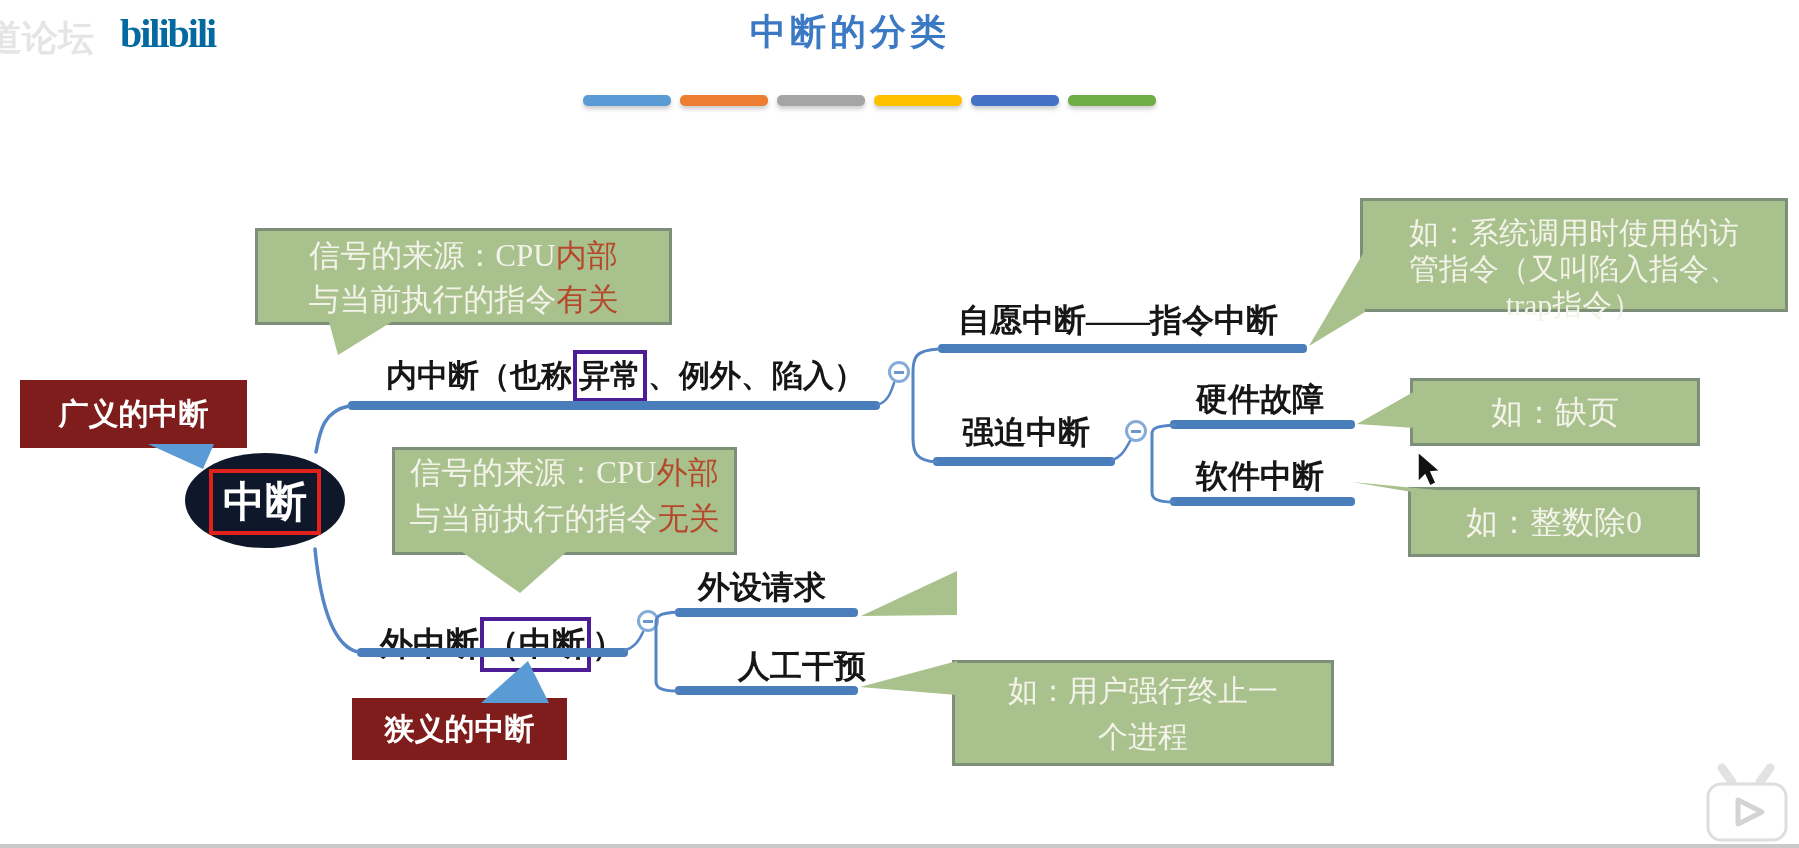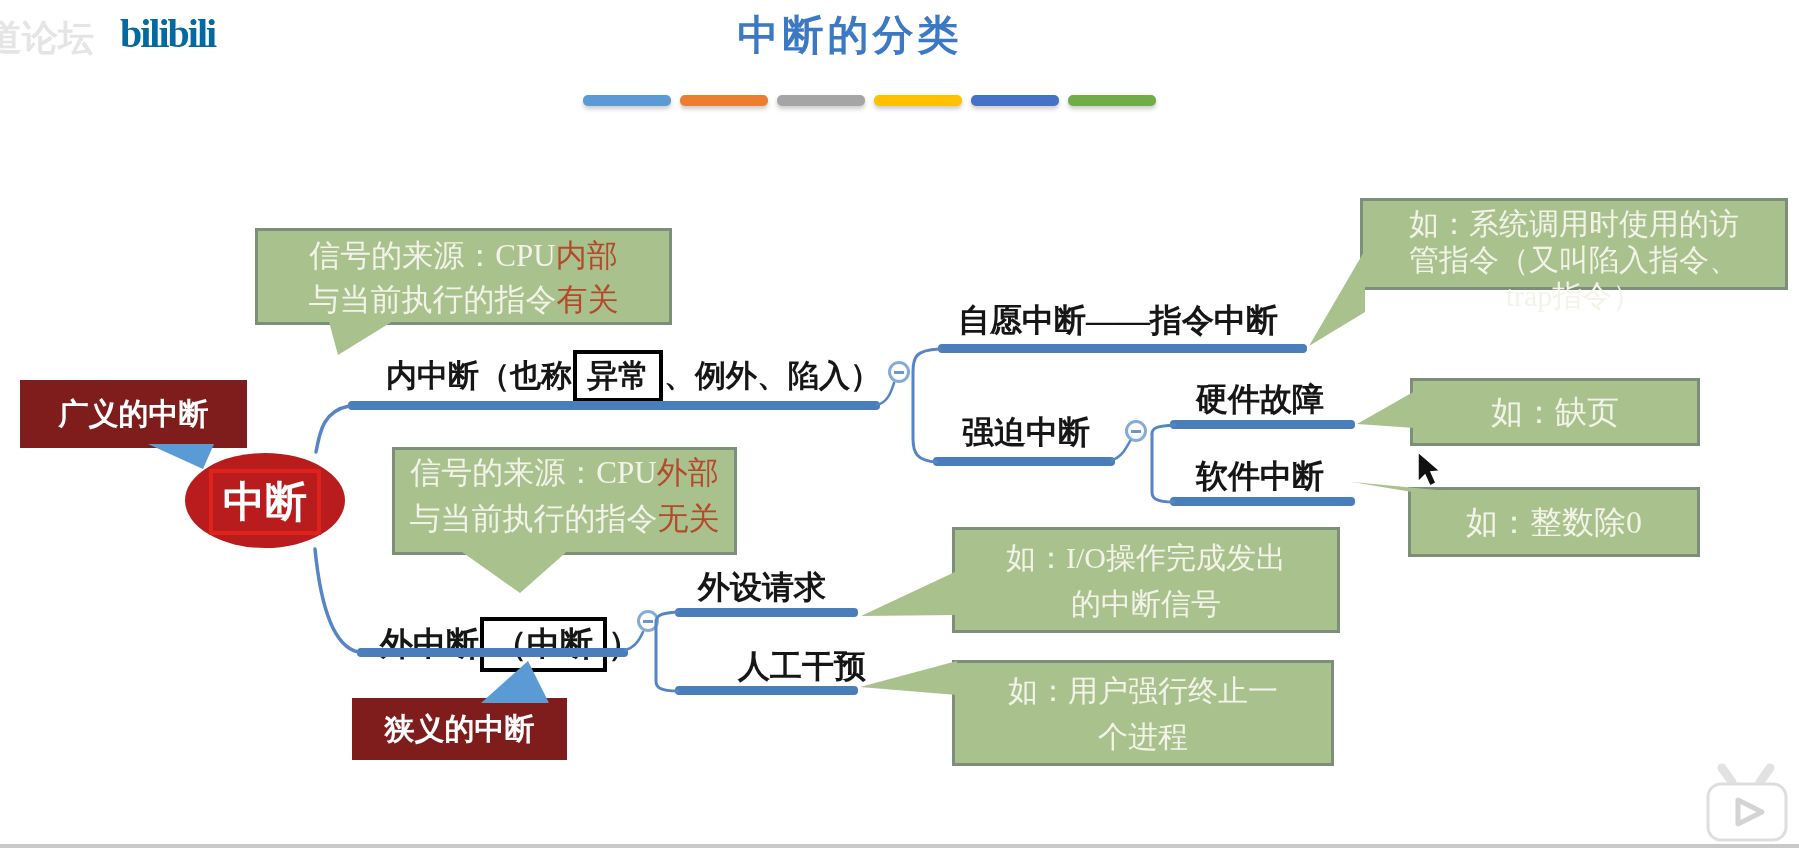--- a/index.html
+++ b/index.html
@@ -1,43 +1,43 @@
 <!DOCTYPE html>
 <html><head>
 <meta charset="utf-8">
 <style>
   html,body{margin:0;padding:0;background:#fff;}
   #frame{position:relative;width:1799px;height:848px;background:#ffffff;overflow:hidden;
          font-family:"Liberation Serif", serif;}
   .abs{position:absolute;}
   
-  .title{font-size:41px;font-weight:bold;color:#3c79c4;text-align:center;letter-spacing:4px;}
+  .title{font-size:36px;font-weight:bold;color:#3c79c4;text-align:center;letter-spacing:4px;}
   .dash{position:absolute;top:95px;width:88px;height:11px;border-radius:5px;
         box-shadow:0 3px 4px rgba(110,110,110,.35);}
   
   .wm{color:#e5e5e5;font-weight:bold;white-space:nowrap;}
   .wm-logo{font-family:Liberation Serif, serif;font-weight:900;letter-spacing:-2px;color:#0369a1;}
   
   .node{display:flex;align-items:center;font-weight:bold;color:#161616;white-space:nowrap;}
-  .node .rb{border:4px solid #000000;padding:1px 10px;margin:16px 1px;}
+  .node .rb{border:4px solid #4c1d95;padding:1px 2px;margin:16px 1px;}
   .lbl{font-weight:bold;color:#161616;white-space:nowrap;}
   .uline{position:absolute;height:9px;border-radius:4px;background:#4a7ebb;}
   
   .minus{position:absolute;width:16px;height:16px;border:3px solid #85abd8;border-radius:50%;
          background:#fff;display:flex;align-items:center;justify-content:center;}
   .minus i{display:block;width:10px;height:3px;background:#6b97cc;}
   
   .note{position:absolute;background:#a9c18c;border:3px solid #7d8f78;color:#f3f3ea;
         text-align:center;box-sizing:border-box;}
   .hl{color:#b5492c;}
   
   .tag{position:absolute;background:#7f1d1d;color:#fff;text-align:center;font-weight:bold;}
   
   .ellipse{position:absolute;left:185px;top:453px;width:160px;height:95px;border-radius:50%;
-           background:#b91c1c;}
+           background:#0f172a;}
   .ellipse .rb{position:absolute;left:24px;right:24px;top:16px;bottom:13px;border:4px solid #e0211c;
            display:flex;align-items:center;justify-content:center;color:#fff;font-size:42px;font-weight:bold;}
   svg.overlay{position:absolute;left:0;top:0;pointer-events:none;}
   .bottom-strip{position:absolute;left:0;top:844px;width:1799px;height:4px;background:#c9c9c9;}
 </style>
 </head>
 <body>
 
 <div id="frame">
 
@@ -69,21 +69,21 @@
       <span>、例外、陷入）</span>
   </div>
   <div class="uline" style="left:348px;top:401px;width:532px;"></div>
   <div class="minus" style="left:888px;top:361px;">
       <i></i>
     </div>
 
   <div class="abs lbl" style="left:958px;top:299px;font-size:32px;">自愿中断——指令中断</div>
   <div class="uline" style="left:938px;top:344px;width:369px;"></div>
 
-  <div class="note" style="left:1360px;top:198px;width:428px;height:92px;font-size:30px;line-height:36px;padding-top:5px;">
+  <div class="note" style="left:1360px;top:198px;width:428px;height:114px;font-size:30px;line-height:36px;padding-top:14px;">
     <div>如：系统调用时使用的访</div>
     <div>管指令（又叫陷入指令、</div>
     <div>trap指令）</div>
   </div>
 
   <div class="abs lbl" style="left:962px;top:411px;font-size:32px;">强迫中断</div>
   <div class="uline" style="left:933px;top:457px;width:182px;"></div>
   <div class="minus" style="left:1125px;top:420px;">
       <i></i>
     </div>
@@ -111,24 +111,20 @@
       <i></i>
     </div>
 
   <div class="tag" style="left:352px;top:698px;width:215px;height:62px;line-height:62px;font-size:30px;">狭义的中断</div>
 
   <div class="abs lbl" style="left:698px;top:566px;font-size:32px;text-align:right;">外设请求</div>
   <div class="uline" style="left:675px;top:608px;width:183px;"></div>
   <div class="abs lbl" style="left:738px;top:645px;font-size:32px;">人工干预</div>
   <div class="uline" style="left:675px;top:686px;width:183px;"></div>
 
-  <div class="note" style="left:952px;top:527px;width:388px;height:106px;font-size:30px;line-height:46px;padding-top:5px;">
-    <div>如：I/O操作完成发出</div>
-    <div>的中断信号</div>
-  </div>
   <div class="note" style="left:952px;top:660px;width:382px;height:106px;font-size:30px;line-height:46px;padding-top:5px;">
     <div>如：用户强行终止一</div>
     <div>个进程</div>
   </div>
 
   <svg class="overlay" width="1799" height="848" viewBox="0 0 1799 848">
 
     <polygon points="148,444 214,444 203,469" fill="#5b9bd5"></polygon>
     <polygon points="481,703 549,703 528,661" fill="#5b9bd5"></polygon>
     <polygon points="328,318 398,318 338,355" fill="#a9c18c"></polygon>

